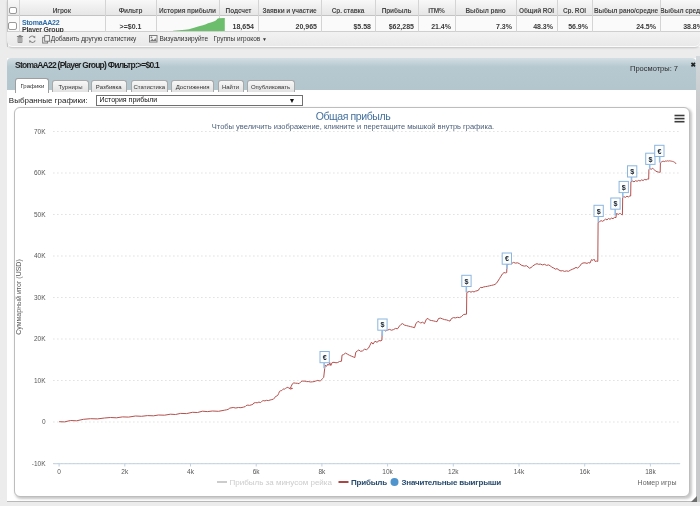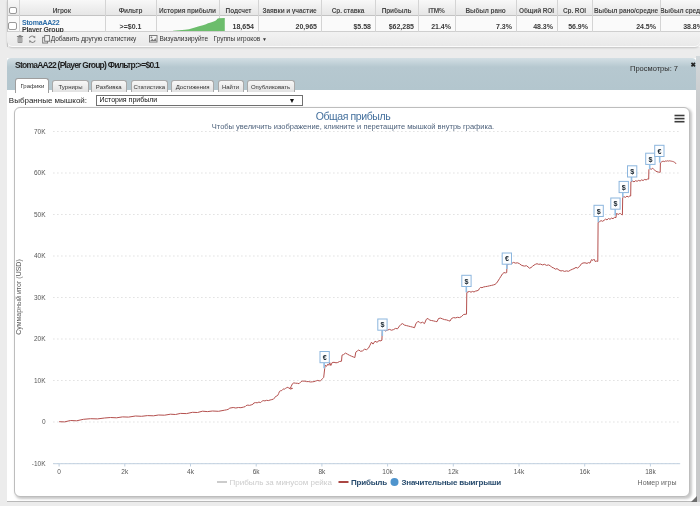--- a/index.html
+++ b/index.html
@@ -142,21 +142,21 @@
     <div class="abs" id="views">Просмотры: 7</div>
     <div class="abs" id="closex">✖</div>
     <div class="tab active" style="left:8.8px;width:34.2px">Графики</div>
       <div class="tab" style="left:45.5px;width:37px">Турниры</div>
       <div class="tab" style="left:84.0px;width:36.5px">Разбивка</div>
       <div class="tab" style="left:124.0px;width:37.5px">Статистика</div>
       <div class="tab" style="left:164.5px;width:43.3px">Достижения</div>
       <div class="tab" style="left:211.0px;width:26px">Найти</div>
       <div class="tab" style="left:240.0px;width:48px">Опубликовать</div>
   </div>
-  <div id="sellab">Выбранные мышкой:</div>
+  <div id="sellab">Выбранные графики:</div>
   <div id="selbox">История прибыли<span id="selarrow">▼</span></div>
 </div>
 
 <div class="abs" id="chartpanel"></div>
 <svg class="abs" style="left:14.5px;top:107px" width="676" height="389" viewBox="0 0 676 389">
   <text x="338" y="13.3" text-anchor="middle" font-size="10.5" letter-spacing="-0.4" fill="#44709d">Общая прибыль</text>
   <text x="338" y="22.3" text-anchor="middle" font-size="7.5" fill="#4e627c">Чтобы увеличить изображение, кликните и перетащите мышкой внутрь графика.</text>
   <g stroke="#3c3c3c" stroke-width="1.6">
     <line x1="659.5" y1="8.5" x2="669.5" y2="8.5"></line>
       <line x1="659.5" y1="11.6" x2="669.5" y2="11.6"></line>

